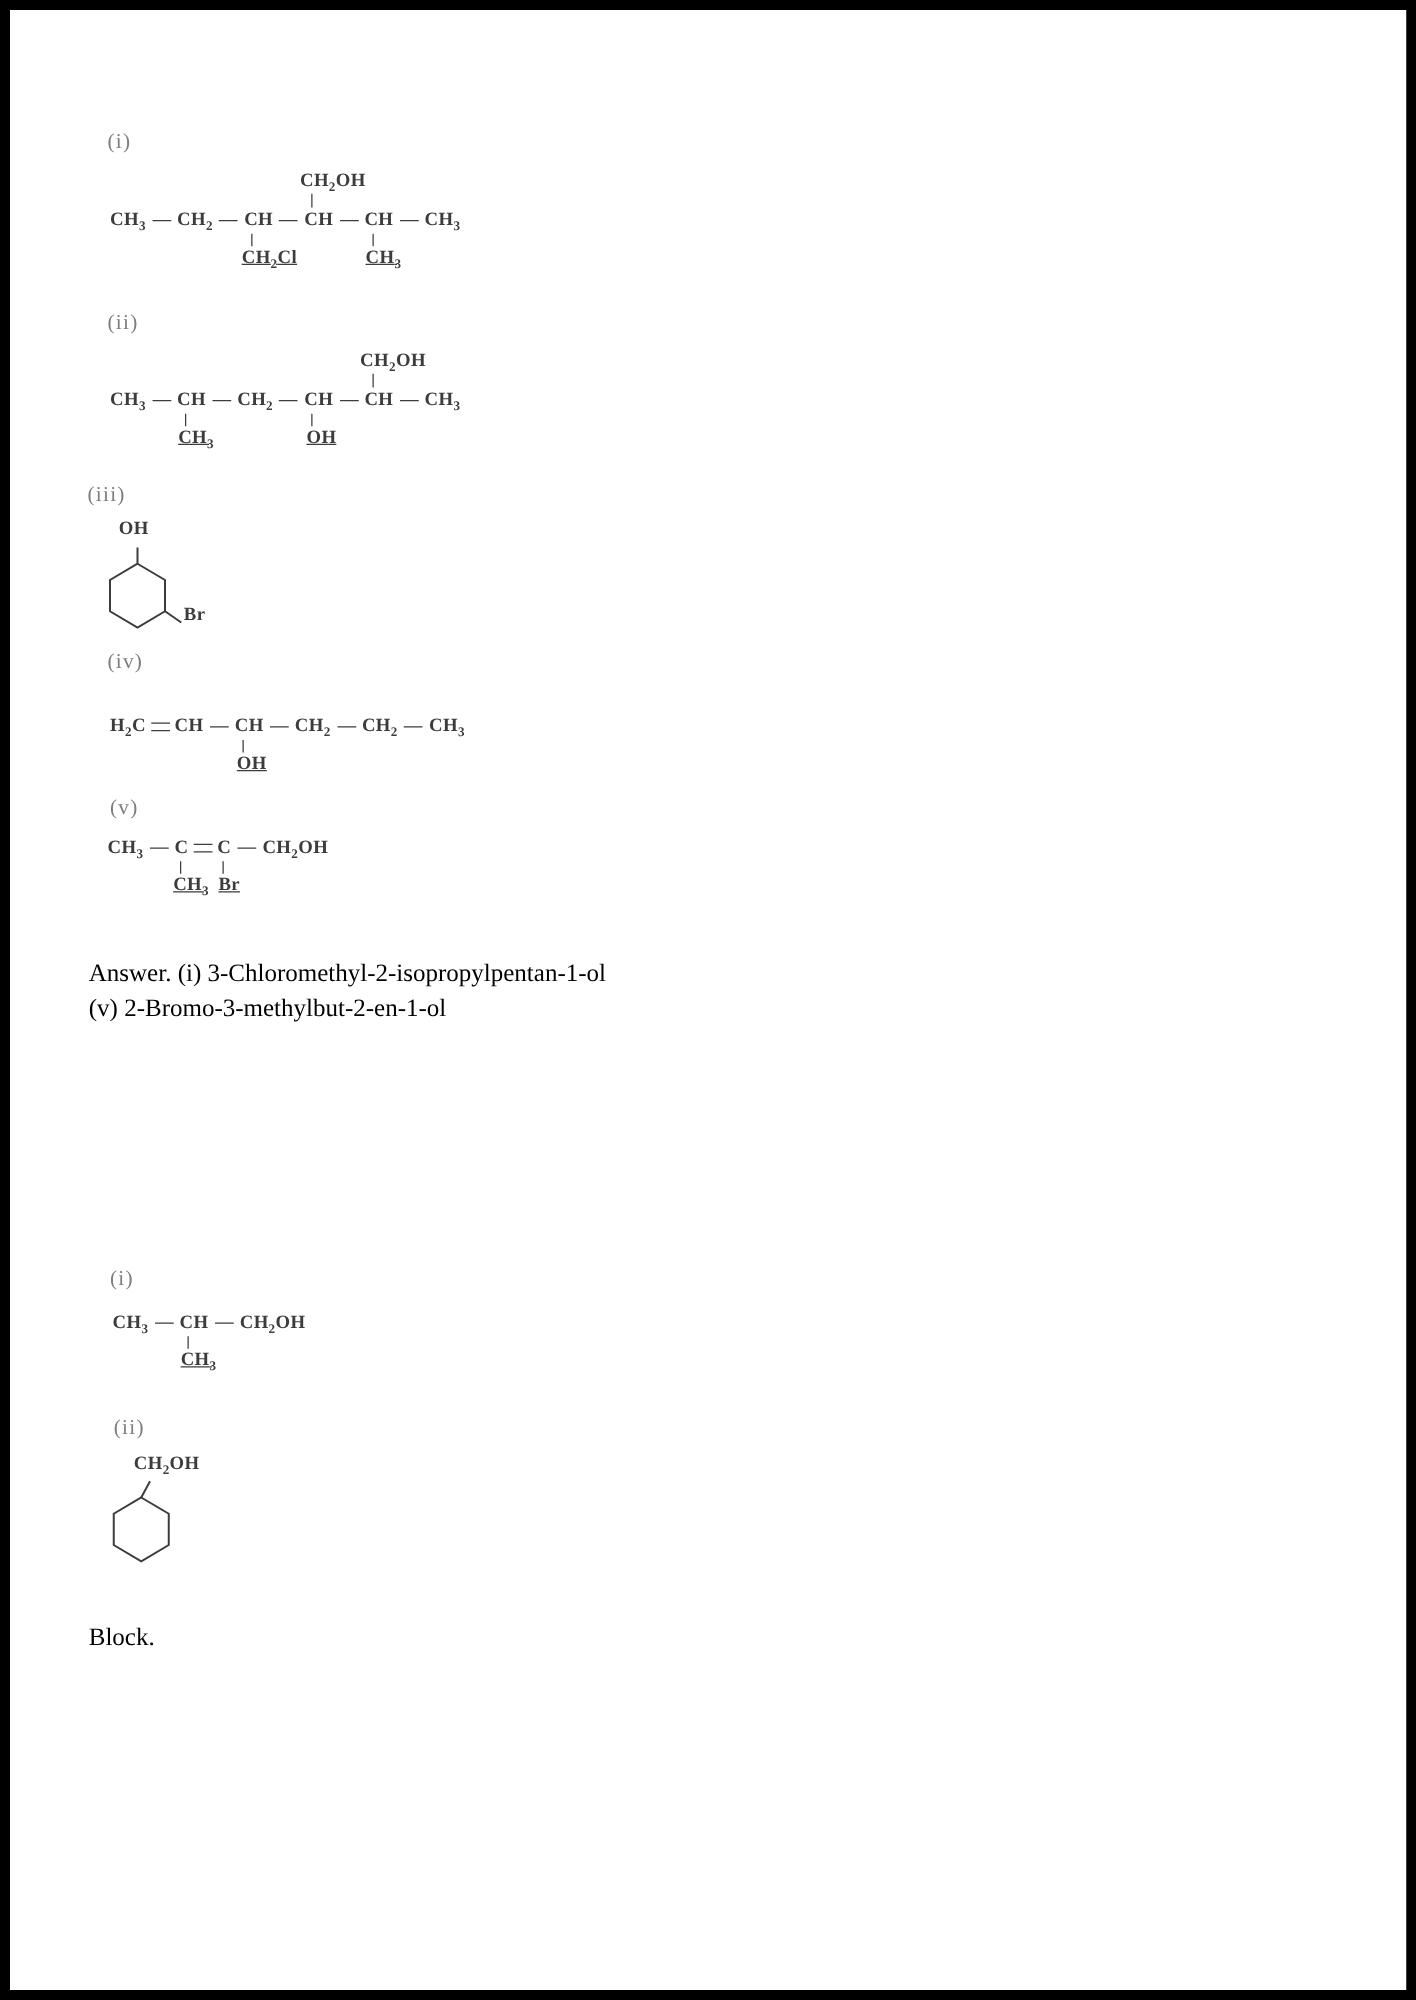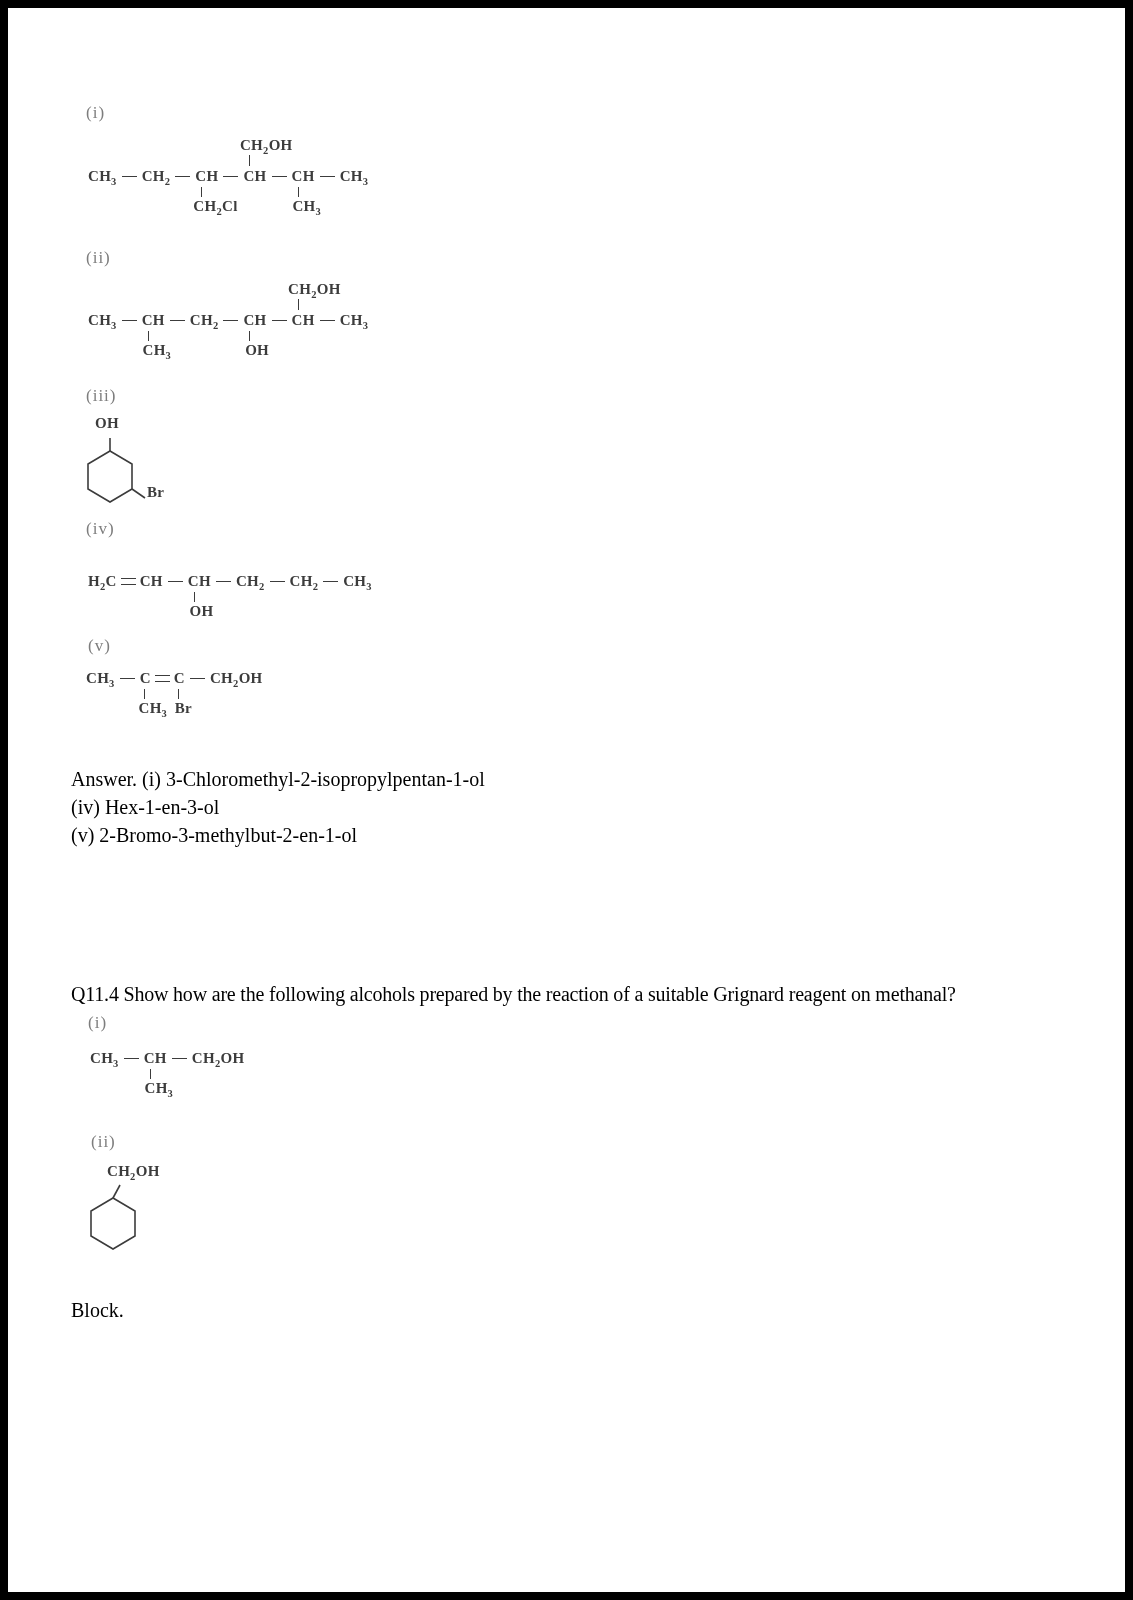--- a/index.html
+++ b/index.html
@@ -20,21 +20,21 @@
   .chain{display:flex;align-items:flex-start;white-space:nowrap;line-height:19px;}
   .bond{width:15px;height:0;border-top:1.6px solid #3c3c3c;margin:9px 5px 0 5px;}
   .dbond{width:15px;height:4.5px;border-top:1.6px solid #3c3c3c;border-bottom:1.6px solid #3c3c3c;margin:6px 4px 0 4px;}
   .atom{position:relative;display:inline-block;}
   sub{font-size:10.5px;line-height:0;}
   .vb{position:absolute;width:0;border-left:1.5px solid #3c3c3c;left:6px;}
   .vb.up{top:-12px;height:11px;}
   .vb.down{bottom:-11px;height:10px;}
   .sub-label{position:absolute;white-space:nowrap;left:6px;transform:translateX(-18%);}
   .sub-label.up{bottom:calc(100% + 12px);}
-  .sub-label.down{top:calc(100% + 11px);}
+  .sub-label.down{top:calc(100% + 11px);text-decoration:underline;}
   .ring-label{
     position:absolute;color:#3c3c3c;font-size:15px;font-weight:700;white-space:nowrap;
     font-family:"Liberation Serif","DejaVu Serif",serif;letter-spacing:.3px;
   }
   svg.ring{position:absolute;}
   svg.ring path, svg.ring line{stroke:#3c3c3c;stroke-width:1.6;fill:none;}
   
   .text{
     position:absolute;color:#000000;font-size:20px;line-height:28px;
     font-family:Liberation Serif, serif;white-space:nowrap;
@@ -96,21 +96,21 @@
       <span class="atom">
         <span>CH</span>
         <span class="vb up"></span>
         <span class="sub-label up"><span>CH<sub>2</sub>OH</span></span>
       </span>
       <span class="bond"></span>
       <span class="atom"><span>CH<sub>3</sub></span></span>
     </div>
   </div>
 
-  <div class="lbl" style="left:78px;top:378px">(iii)</div>
+  <div class="lbl" style="left:62px;top:378px">(iii)</div>
   <span class="ring-label" style="left:87px;top:407px"><span>OH</span></span>
   <svg class="ring" style="left:68px;top:424px" width="110" height="80" viewBox="0 0 110 80">
     <path d="M34 19 L56 32 L56 57 L34 70 L12 57 L12 32 Z"></path>
     <line x1="34" y1="19" x2="34" y2="6"></line>
     <line x1="56" y1="57" x2="69" y2="66"></line>
   </svg>
   <span class="ring-label" style="left:139px;top:476px"><span>Br</span></span>
 
   <div class="lbl" style="left:78px;top:511px">(iv)</div>
   <div class="struct" style="left:80px;top:564px">
@@ -149,26 +149,24 @@
         <span class="vb down" style="left:4px"></span>
         <span class="sub-label down" style="left:4px"><span>Br</span></span>
       </span>
       <span class="bond"></span>
       <span class="atom"><span>CH<sub>2</sub>OH</span></span>
     </div>
   </div>
 
   <div class="text" style="left:63px;top:757px">
     <div>Answer. (i) 3-Chloromethyl-2-isopropylpentan-1-ol</div>
-    <div>(iv) Hex-1-en-3-ol</div>
     <div>(v) 2-Bromo-3-methylbut-2-en-1-ol</div>
   </div>
 
 
-  <div class="text" style="left:63px;top:972px;letter-spacing:-0.2px">Q11.4 Show how are the following alcohols prepared by the reaction of a suitable Grignard reagent on methanal?</div>
 
   <div class="lbl" style="left:80px;top:1005px">(i)</div>
   <div class="struct" style="left:82px;top:1041px">
     <div class="chain">
       <span class="atom"><span>CH<sub>3</sub></span></span>
       <span class="bond"></span>
       <span class="atom">
         <span>CH</span>
         <span class="vb down"></span>
         <span class="sub-label down"><span>CH<sub>3</sub></span></span>

